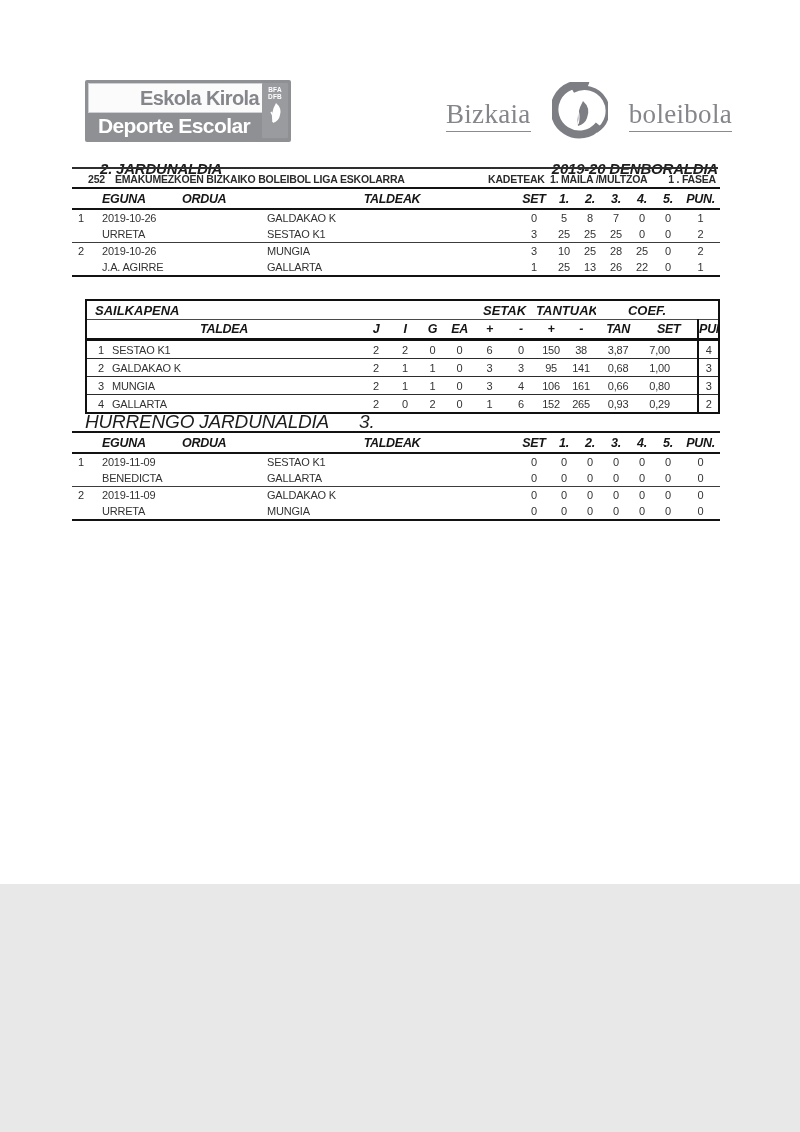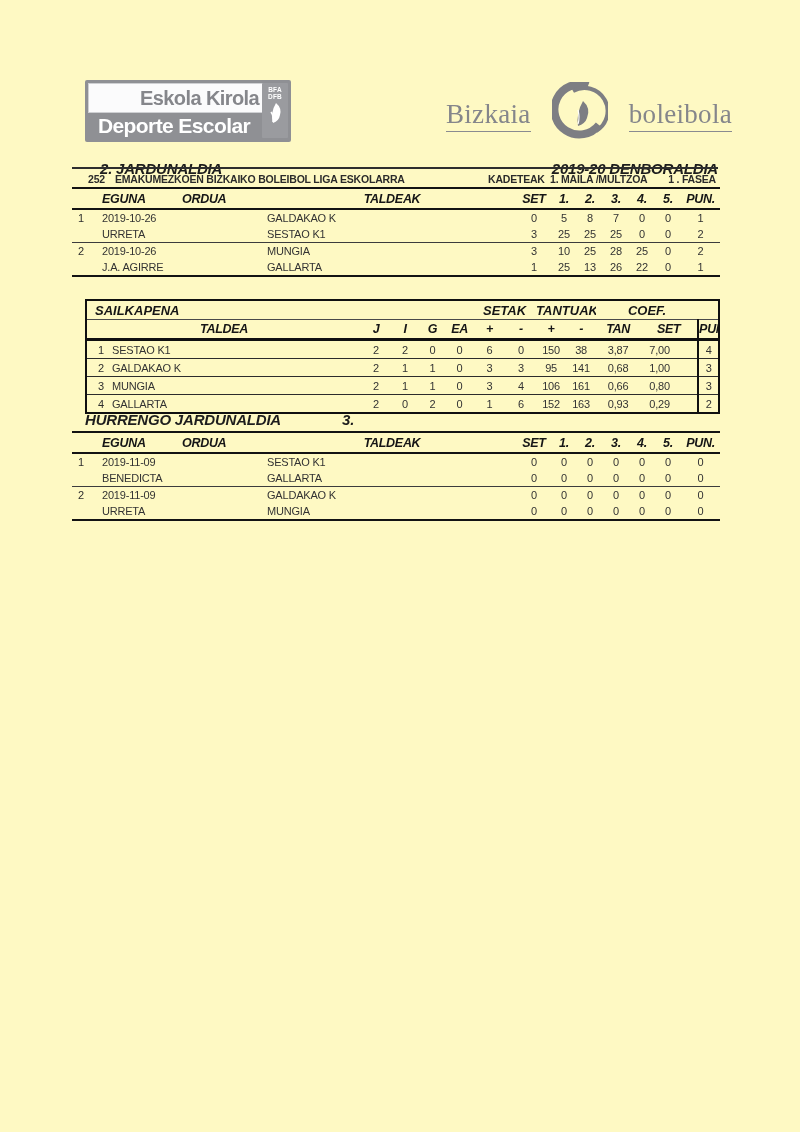--- a/index.html
+++ b/index.html
@@ -1,16 +1,16 @@
 <!DOCTYPE html>
 <html><head>
 <meta charset="utf-8">
 <style>
   html,body{margin:0;padding:0;background:#e8e8e8;}
-  .page{position:relative;width:800px;height:1132px;background:#fef9c3;margin:0 auto;overflow:hidden;
+  .page{position:relative;width:800px;height:884px;background:#ffffff;margin:0 auto;overflow:hidden;
         font-family:"Liberation Sans","DejaVu Sans",sans-serif;color:#333;}
 
   
   .logo-left{position:absolute;left:85px;top:80px;width:206px;height:62px;background:#8f9094;border-radius:2px;}
   .lk-white{position:absolute;left:3px;top:3px;width:170px;height:28px;background:#fbfbfc;border:1px solid #cfd0d3;
             text-align:right;line-height:28px;font-weight:700;font-size:20px;letter-spacing:-0.6px;color:#85868b;padding-right:5px;}
   .lk-bottom{position:absolute;left:4px;top:34px;width:170px;text-align:center;font-weight:700;font-size:21px;
              letter-spacing:-0.6px;color:#ffffff;white-space:nowrap;}
   .lk-badge{position:absolute;right:3px;top:3px;width:26px;height:55px;background:#9a9b9f;border-radius:1px;text-align:center;}
   .badge-txt{font-weight:700;font-size:6.5px;line-height:7px;color:#ffffff;padding-top:3px;letter-spacing:0.2px;}
@@ -59,22 +59,22 @@
   .standings tbody tr{border-bottom:1.5px solid #2c2c2c;}
   .standings tbody tr:last-child{border-bottom:none;}
   .standings .title-cell{text-align:left;padding-left:8px;}
   .standings .rank{text-align:right;padding-right:4px;color:#2e2e2e;}
   .standings .team{text-align:left;padding-left:4px;}
   .standings .vline{border-left:2px solid #101010;}
   .standings .setcoef{padding-right:18px;}
   .standings .c{text-align:center;}
 
   
-  .next-title{position:absolute;left:85px;top:411px;display:flex;font-style:italic;font-weight:700;font-size:15px;
-              letter-spacing:-0.2px;color:#1d1d1d;gap:31px;}
+  .next-title{position:absolute;left:85px;top:411px;display:flex;font-style:italic;font-weight:400;font-size:19px;
+              letter-spacing:-0.2px;color:#1d1d1d;}
   .next-num{margin-left:30px;}
 </style>
 </head>
 <body>
 
 <div class="page">
 
   <div class="logo-left">
     <div class="lk-white">Eskola Kirola</div>
     <div class="lk-bottom">Deporte Escolar</div>
@@ -287,21 +287,21 @@
       <tr>
         <td class="rank">4</td>
         <td class="team">GALLARTA</td>
         <td>2</td>
         <td>0</td>
         <td>2</td>
         <td>0</td>
         <td>1</td>
         <td>6</td>
         <td>152</td>
-        <td>163</td>
+        <td>265</td>
         <td>0,93</td>
         <td class="setcoef">0,29</td>
         <td class="vline">2</td>
       </tr>
     </tbody>
   </table>
 
   <div class="next-title">
     <span>HURRENGO JARDUNALDIA</span>
     <span class="next-num">3.</span>

